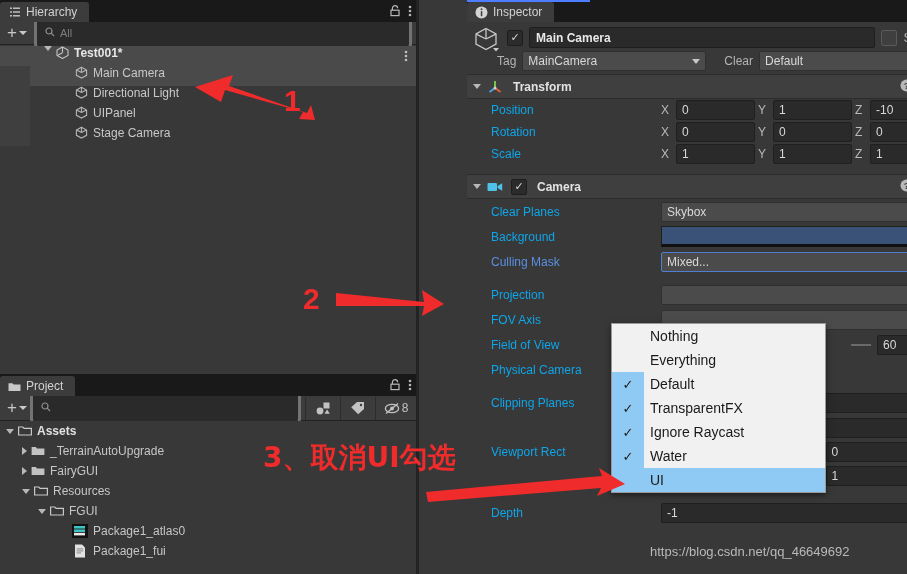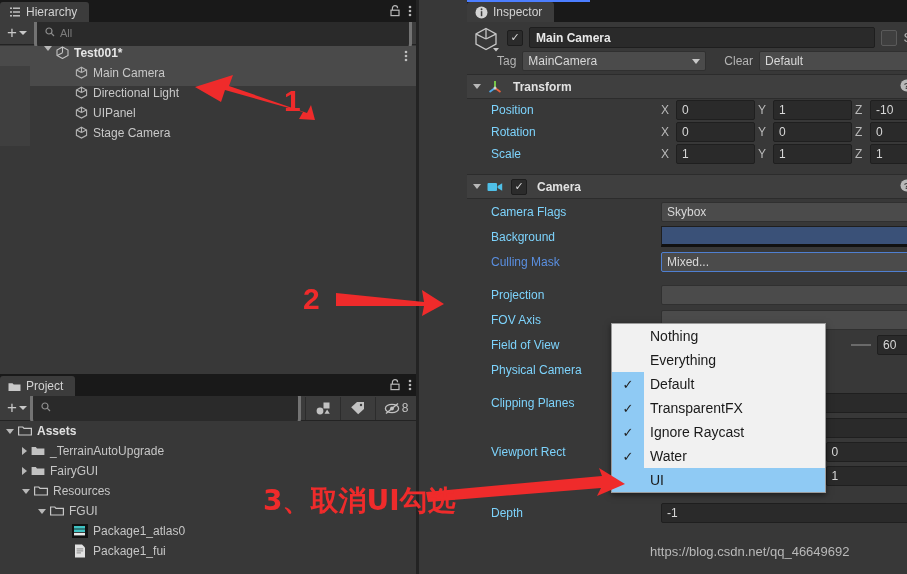--- a/index.html
+++ b/index.html
@@ -61,21 +61,21 @@
           display:flex;align-items:center;justify-content:space-between;padding:0 5px;color:#d8d8d8;font-size:12px;}
   .dropdn .dcar{width:0;height:0;border-left:4.5px solid transparent;border-right:4.5px solid transparent;border-top:5px solid #c8c8c8;}
 
   .comp-header{height:23px;background:#3f3f3f;border-top:1px solid #2c2c2c;border-bottom:1px solid #2c2c2c;
                display:flex;align-items:center;gap:6px;padding:0 6px;position:relative;}
   .comp-header .title{font-weight:bold;color:#e2e2e2;font-size:12px;margin-left:4px;}
   .comp-tools{position:absolute;right:7px;top:0;height:23px;display:flex;align-items:center;gap:9px;}
   .hdr-arrow{width:0;height:0;border-left:4.5px solid transparent;border-right:4.5px solid transparent;border-top:5px solid #b8b8b8;}
 
   .prow{height:22px;display:flex;align-items:center;padding-left:24px;position:relative;}
-  .pname{color:#7dd3fc;font-size:12px;width:170px;flex:none;}
+  .pname{color:#0ea5e9;font-size:12px;width:170px;flex:none;}
   .pname.link{color:#5a8fe0;}
   .vfield{height:18px;background:#2a2a2a;border:1px solid #1f1f1f;border-radius:2px;
           display:flex;align-items:center;padding:0 5px;color:#d8d8d8;font-size:12px;}
   .axis{color:#b9b9b9;font-size:12px;width:12px;flex:none;}
   .triple{display:flex;align-items:center;gap:3px;flex:1;padding-right:6px;}
   .triple .vfield{flex:1;min-width:0;}
 
   
   .popup{
     position:absolute;background:#f1f1f1;border:1px solid #9a9a9a;
@@ -562,21 +562,21 @@
             <svg width="4" height="14" viewBox="0 0 4 14">
                 <circle cx="2" cy="3" r="1.3" fill="#b8b8b8"></circle>
                 <circle cx="2" cy="7" r="1.3" fill="#b8b8b8"></circle>
                 <circle cx="2" cy="11" r="1.3" fill="#b8b8b8"></circle>
               </svg>
           </span>
         </span>
       </div>
 
       <div class="prow" style="height:25px;">
-        <span class="pname">Camera Flags</span>
+        <span class="pname">Clear Planes</span>
         <span class="dropdn" style="flex:1;margin-right:6px;">
           <span>Skybox</span>
           <span class="dcar"></span>
         </span>
       </div>
 
       <div class="prow" style="height:25px;">
         <span class="pname">Background</span>
         <span style="flex:1;display:flex;align-items:center;gap:4px;margin-right:6px;">
           <span style="flex:1;height:17px;background:#3a5178;border:1px solid #1f1f1f;border-bottom:3px solid #111;"></span>
@@ -712,17 +712,17 @@
   <div class="anno annonum" style="left:284px;top:86px;">1</div>
 
   <svg class="arrowsvg" style="left:336px;top:288px;width:110px;height:32px;">
     <polygon points="0,5 88,14 86,2 108,16 86,28 88,18 0,18" fill="#ef2b2b"></polygon>
   </svg>
   <div class="anno annonum" style="left:303px;top:284px;">2</div>
 
   <svg class="arrowsvg" style="left:426px;top:468px;width:200px;height:36px;">
     <polygon points="0,24 176,8 173,0 199,16 171,28 175,20 2,34" fill="#ef2b2b"></polygon>
   </svg>
-  <div class="anno annocn" style="left:263px;top:487px;">3、取消UI勾选</div>
+  <div class="anno annocn" style="left:263px;top:444px;">3、取消UI勾选</div>
 
   <div class="watermark" style="left:650px;top:544px;">https://blog.csdn.net/qq_46649692</div>
 
 </div>
 
 </body></html>

